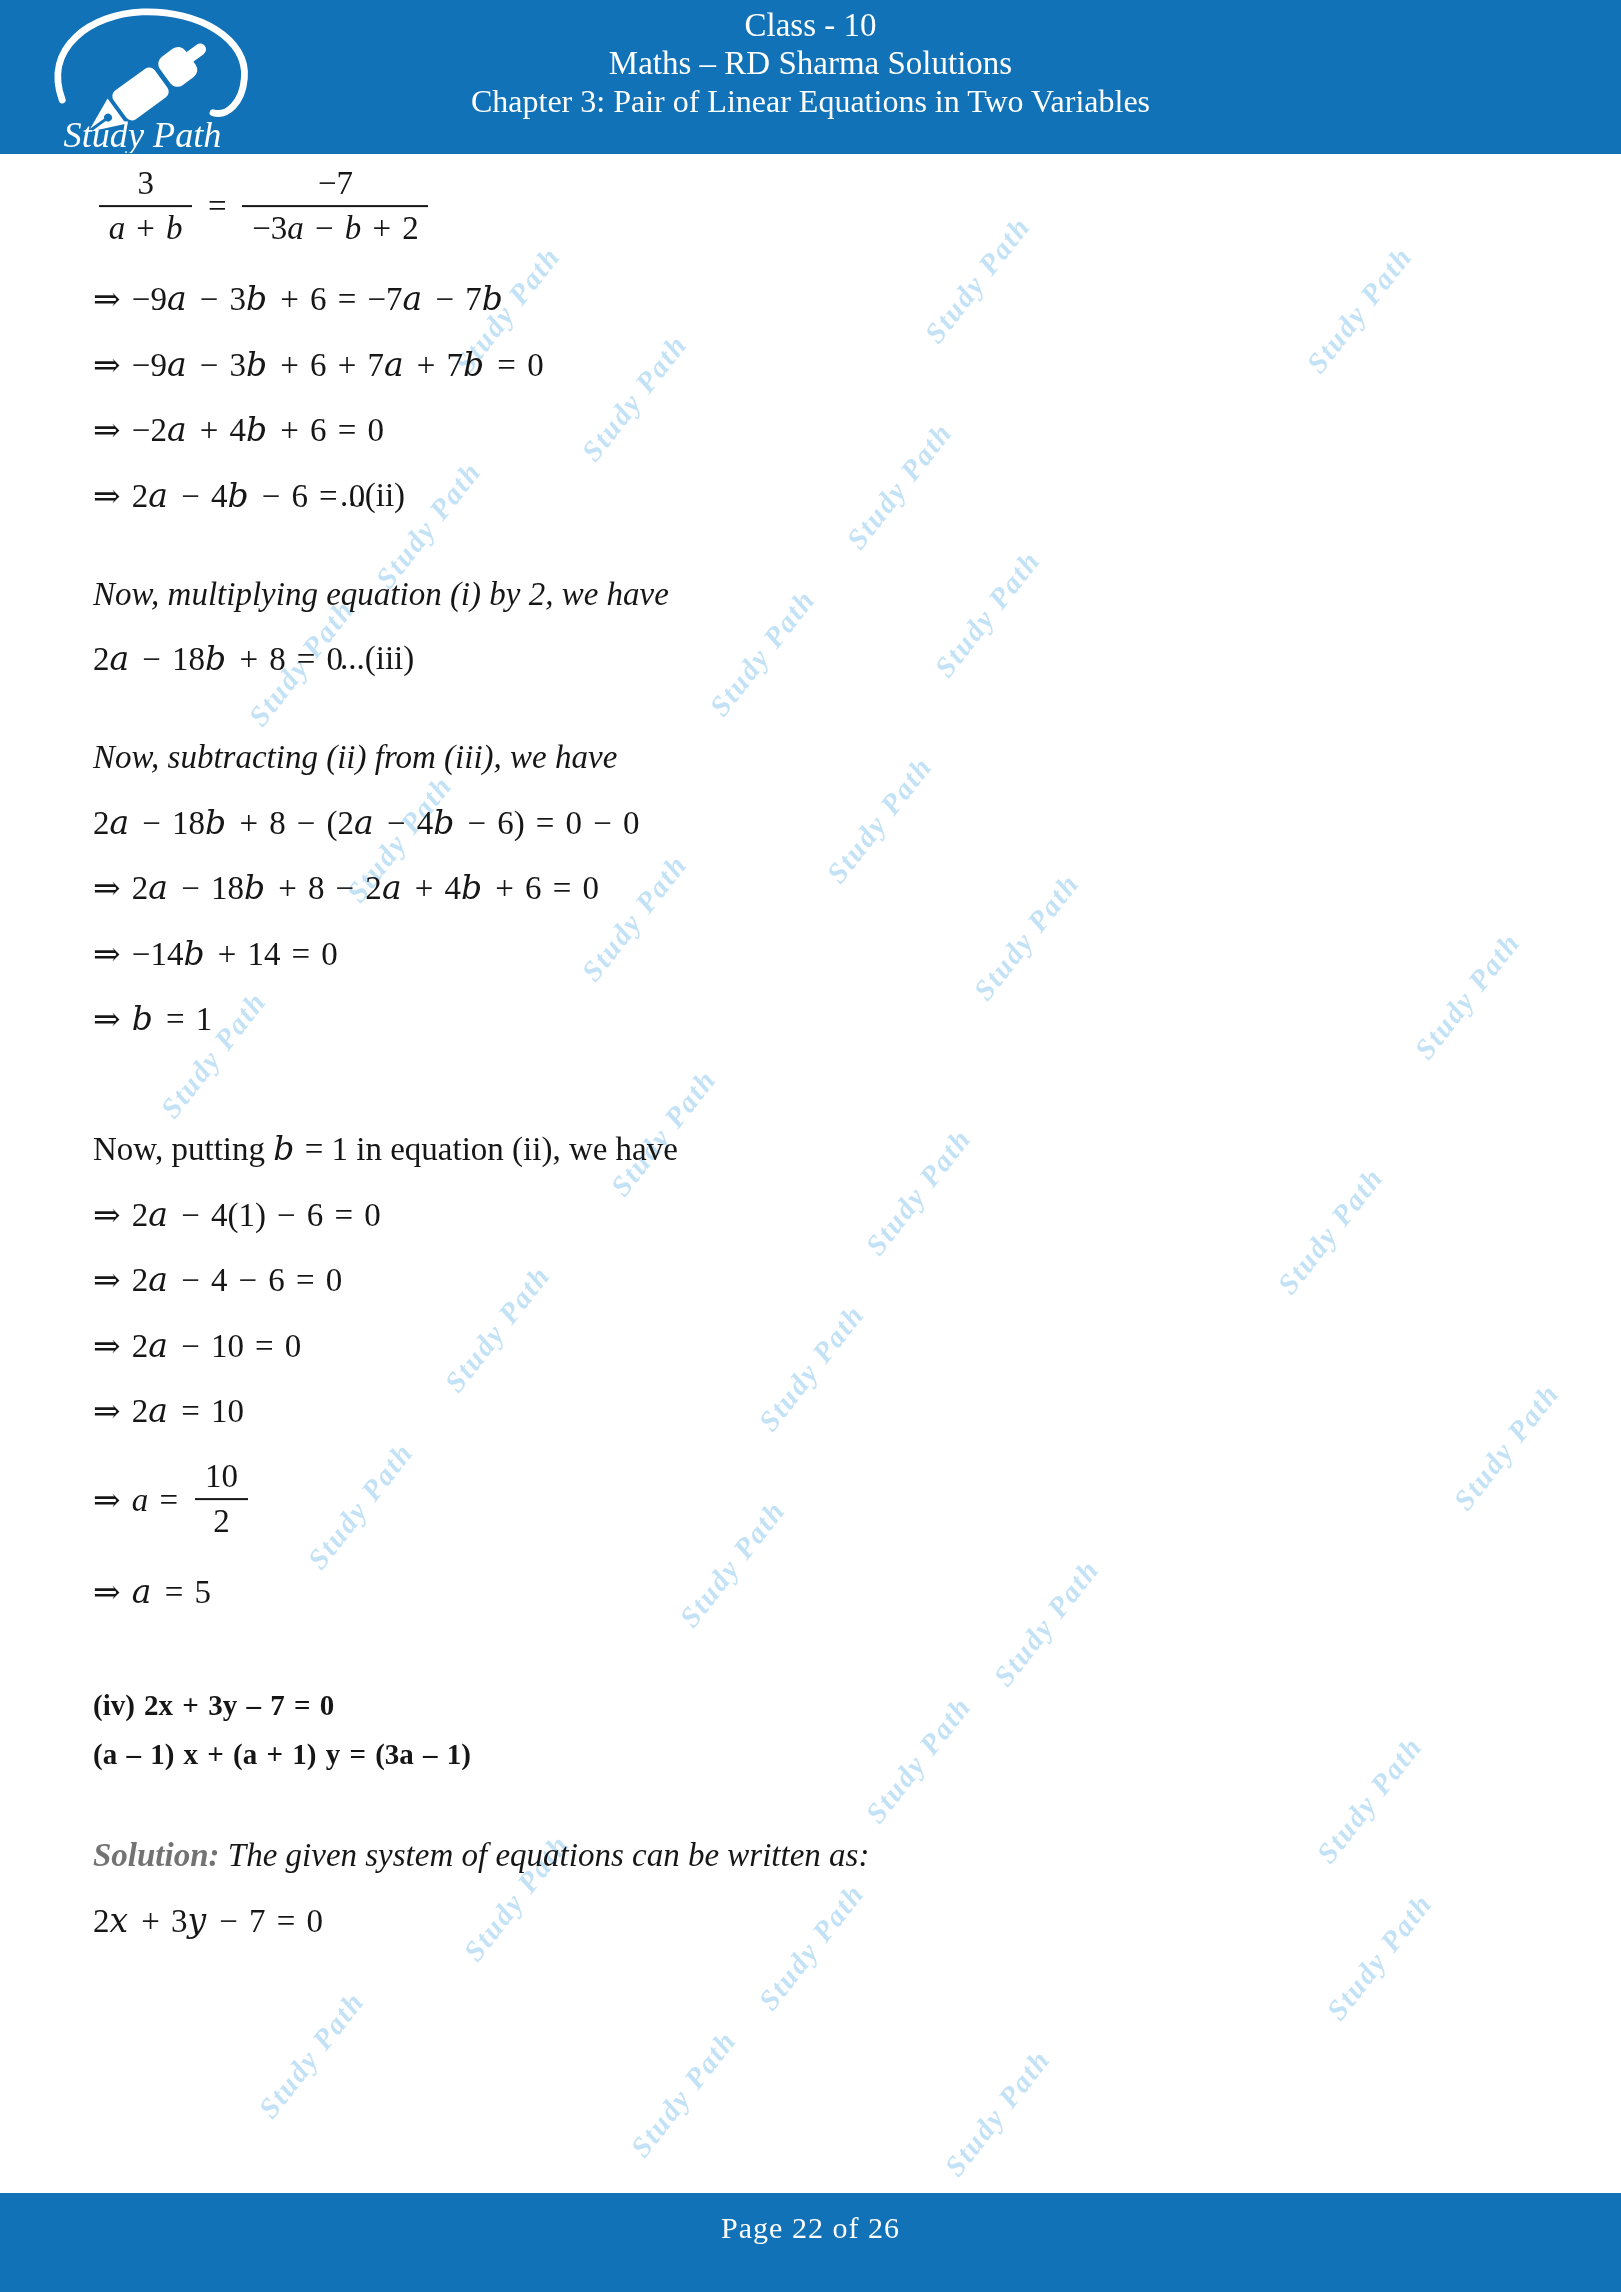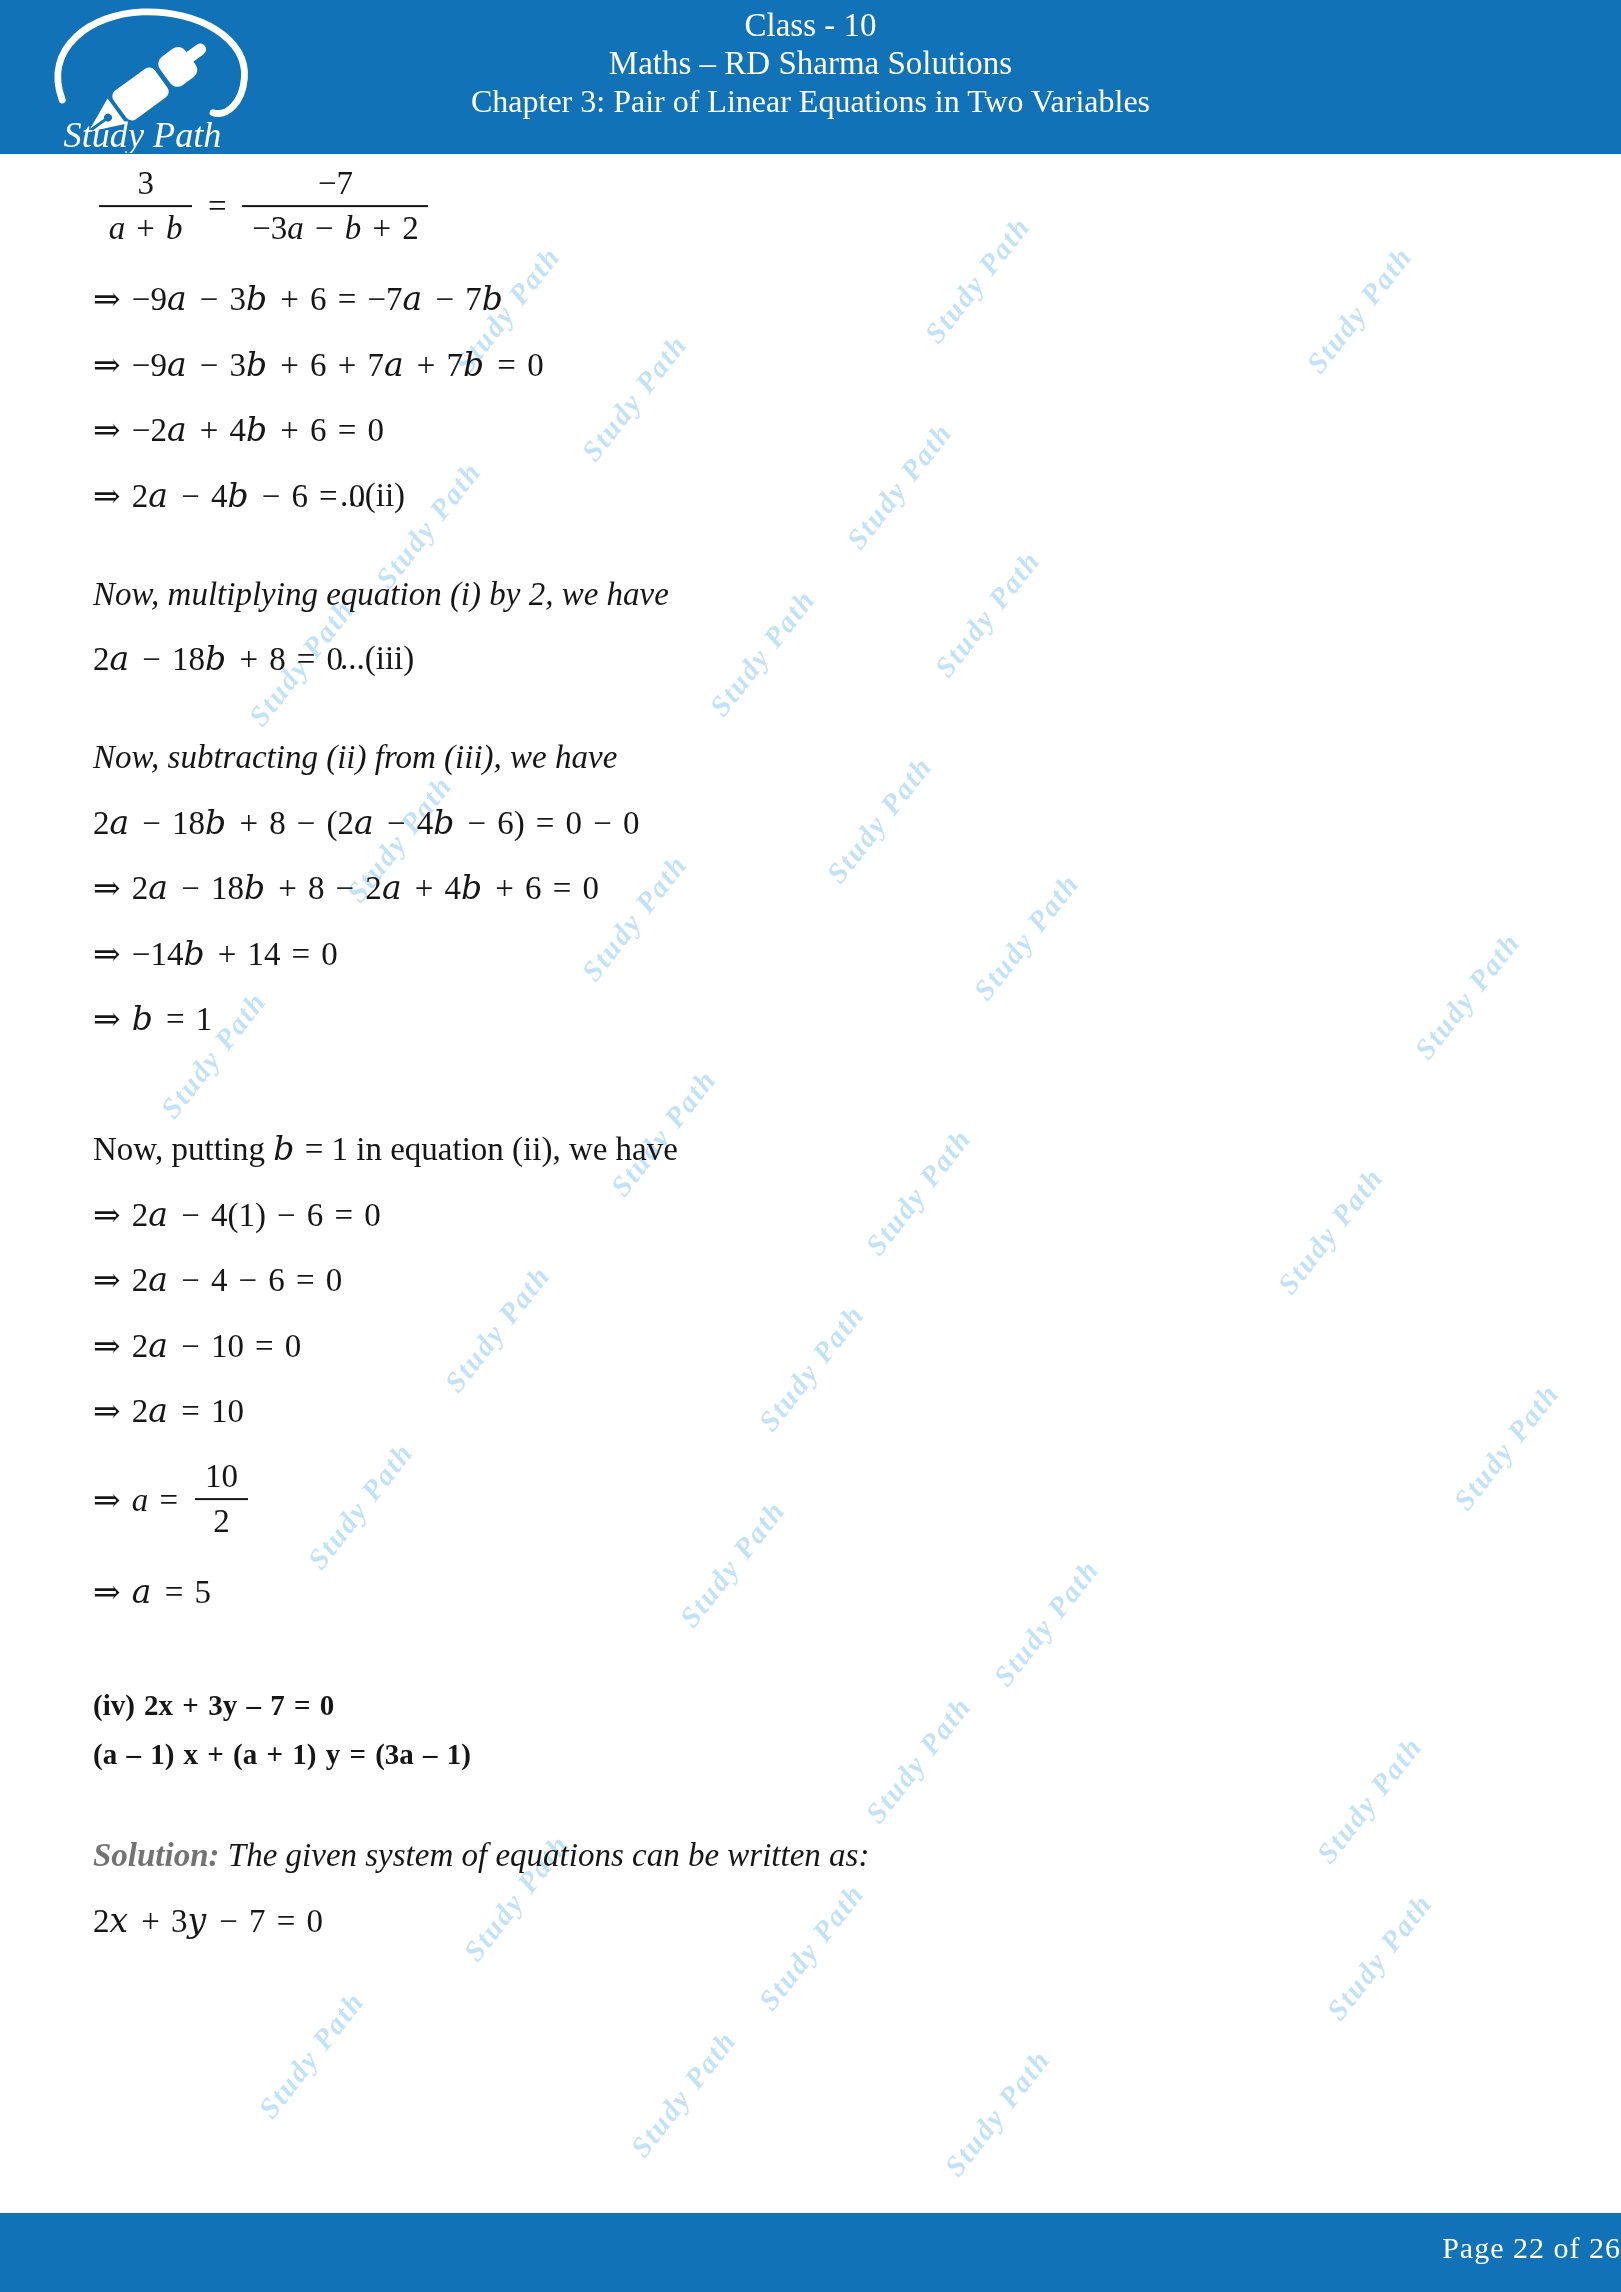--- a/index.html
+++ b/index.html
@@ -4,21 +4,21 @@
 <style>
   html,body{margin:0;padding:0;}
   body{
     width:1621px;height:2293px;position:relative;background:#ffffff;
     font-family:"Liberation Serif","DejaVu Serif",serif;color:#161616;
     overflow:hidden;
   }
   
   .band{position:absolute;left:0;right:0;background:#1172b7;color:#ffffff;z-index:5;}
   .band.top{top:0;height:154px;}
-  .band.bottom{bottom:0;height:80px;text-align:right;}
+  .band.bottom{bottom:0;height:100px;text-align:center;}
   .hlines{position:absolute;left:0;right:0;top:5.9px;text-align:center;}
   .hline{line-height:38px;}
   .h1,.h2{font-size:33px;}
   .h3{font-size:32px;}
   .page-num{margin-top:17.6px;font-size:30px;letter-spacing:1px;}
   
   .logo{position:absolute;left:27.4px;top:3.9px;width:233px;height:149px;}
   
   .wm-layer{position:absolute;inset:0;z-index:1;pointer-events:none;}
   .wm{

